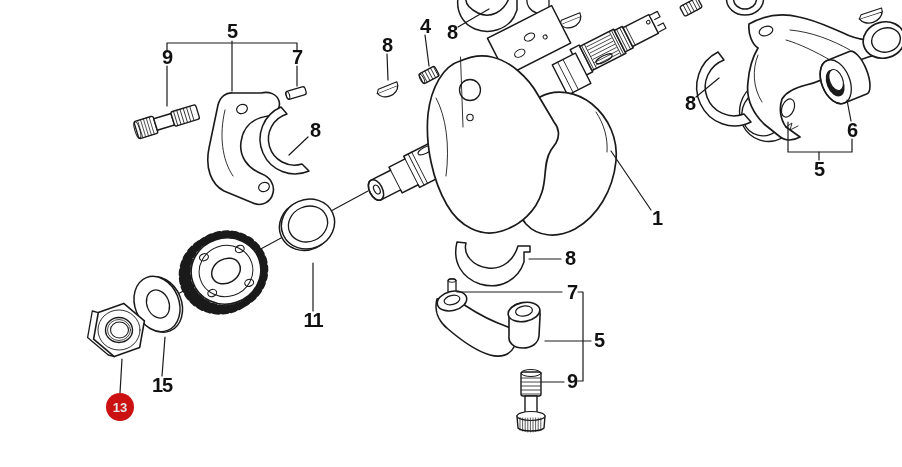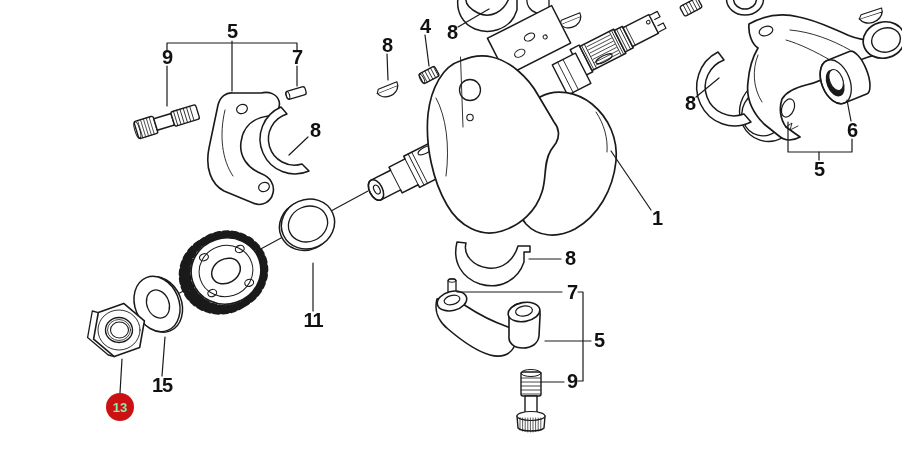--- a/index.html
+++ b/index.html
@@ -5,21 +5,21 @@
   html,body{margin:0;padding:0;background:#fff;}
   .stage{position:relative;width:902px;height:467px;background:#fff;overflow:hidden;
          font-family:"Liberation Sans",sans-serif;}
   .stage svg{position:absolute;left:0;top:0;}
   .callout{position:absolute;transform:translate(-50%,-50%);
            font-weight:bold;font-size:20px;line-height:1;color:#111;
            letter-spacing:-1px;user-select:none;cursor:pointer;}
   .callout-badge{position:absolute;transform:translate(-50%,-50%);
            width:28px;height:28px;border-radius:50%;background:#cc1112;
            display:flex;align-items:center;justify-content:center;
-           font-weight:bold;font-size:13px;color:#86efac;cursor:pointer;}
+           font-weight:bold;font-size:13px;color:#e5e5e5;cursor:pointer;}
 </style>
 </head>
 <body>
 
 <div class="stage">
 <svg width="902" height="467" viewBox="0 0 902 467">
   <g stroke="#1a1a1a" fill="none" stroke-linecap="round" stroke-linejoin="round">
 
     <line x1="115" y1="328" x2="368" y2="191" stroke-width="1.1"></line>
 

